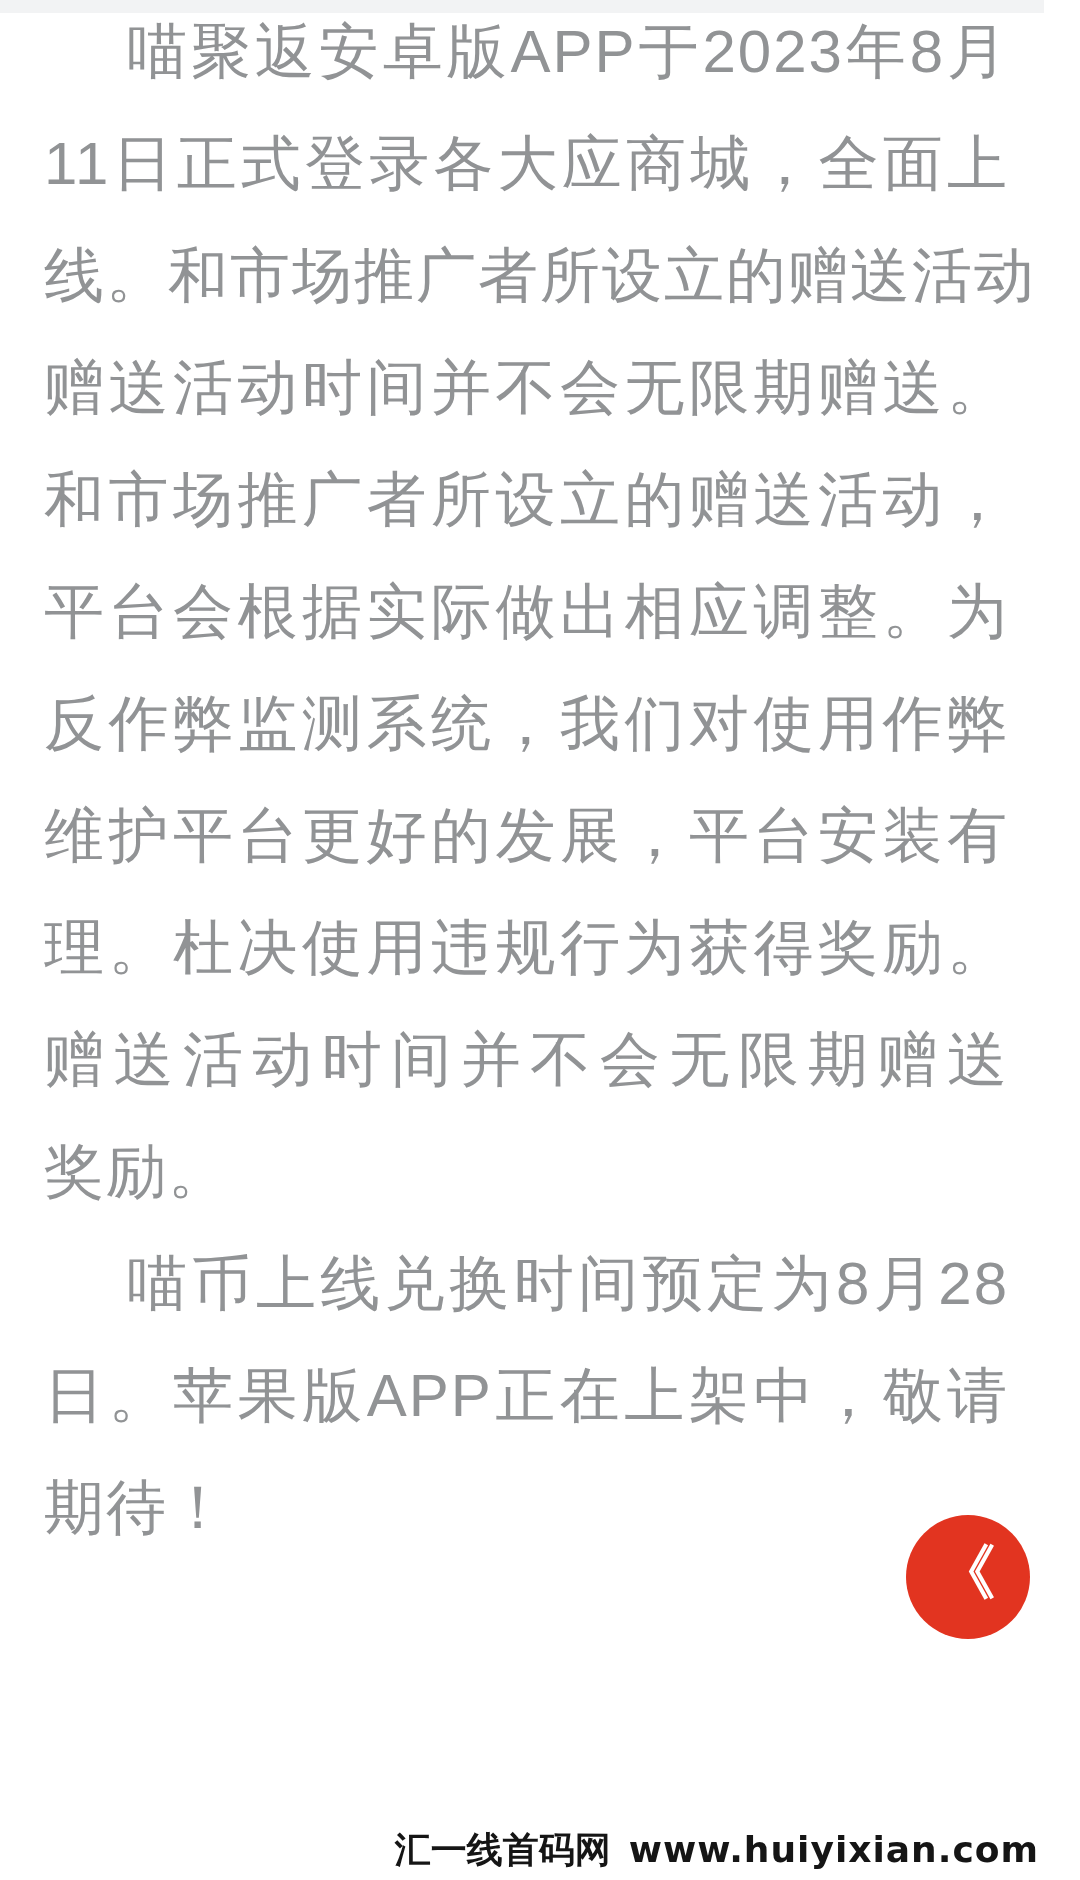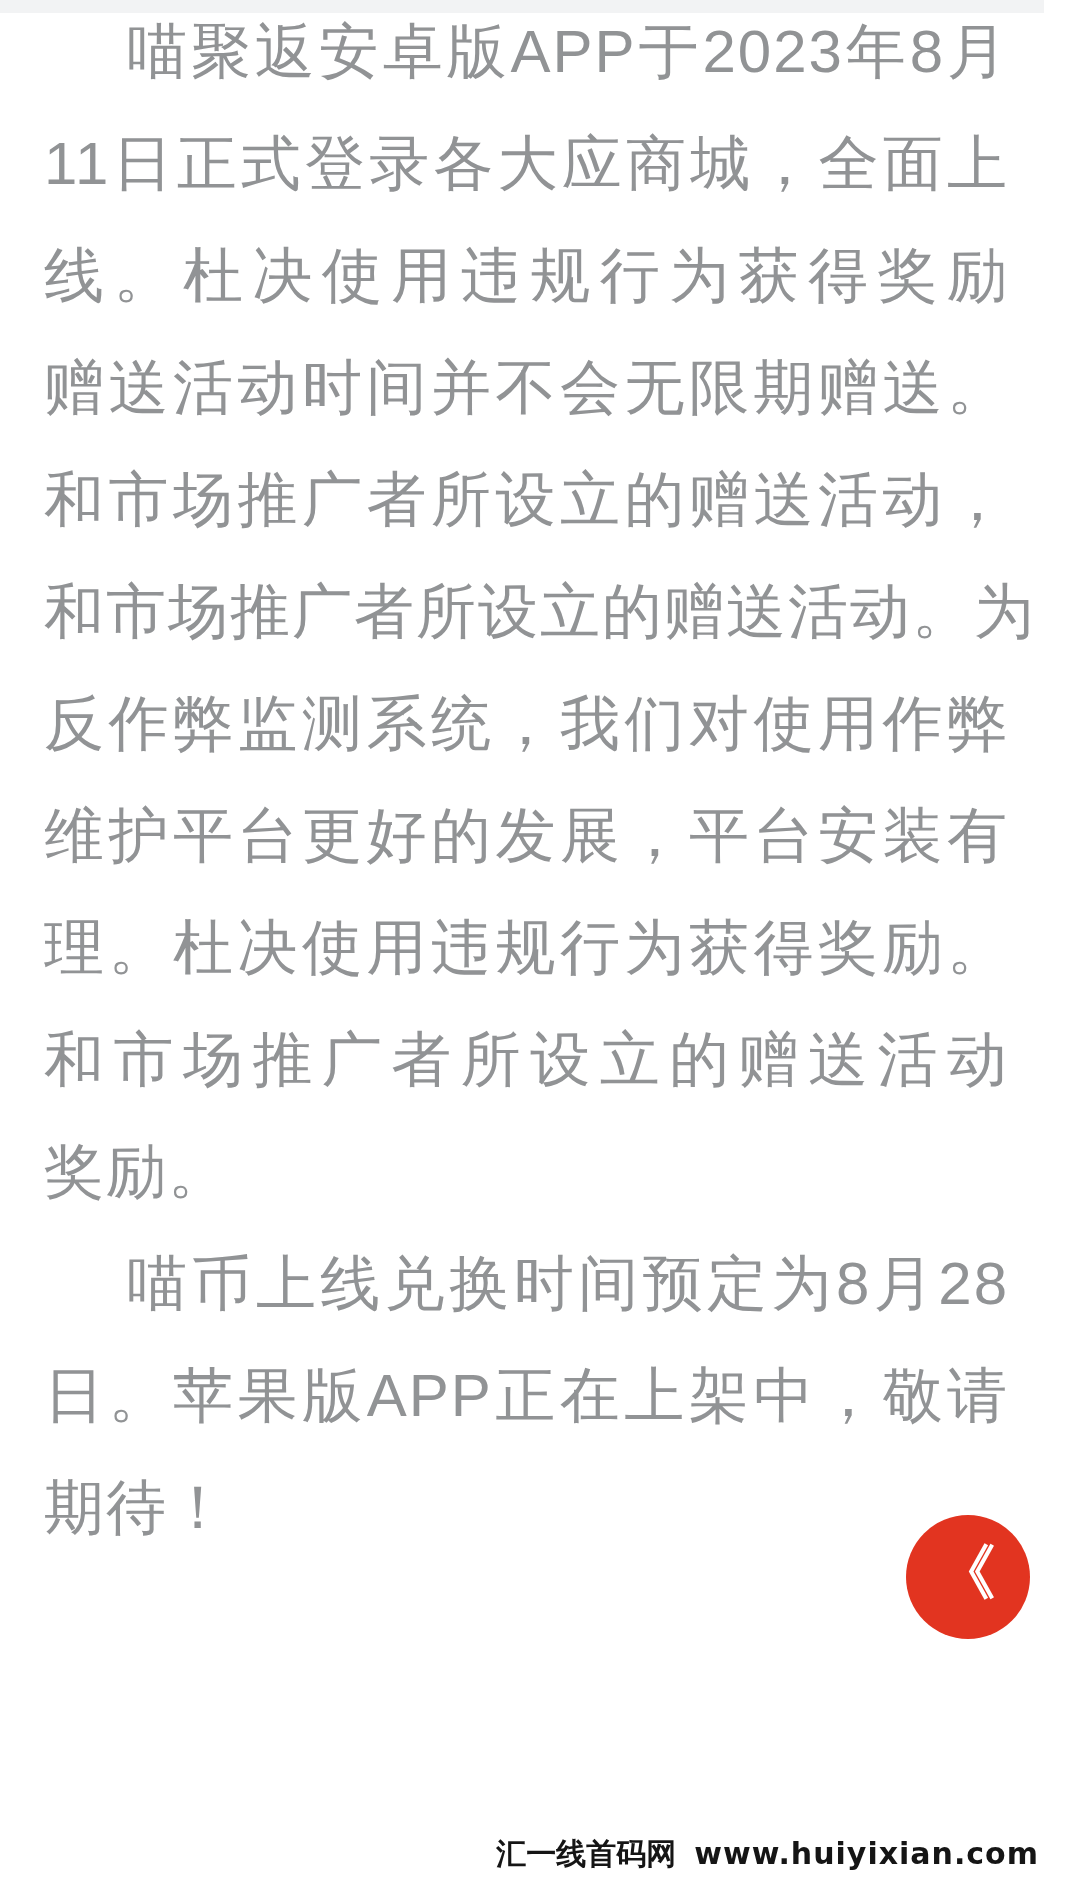--- a/index.html
+++ b/index.html
@@ -65,21 +65,21 @@
     font-size: 60px;
     line-height: 1;
     letter-spacing: 0;
     transform: translate(-2px, -4px);
     font-weight: bold;
   }
   .watermark {
     position: absolute;
     right: 5px;
     bottom: 5px;
-    font-size: 30px;
+    font-size: 36px;
     font-weight: bold;
     color: #151515;
     white-space: nowrap;
     letter-spacing: 0;
   }
   .watermark .site-url {
     margin-left: 18px;
     font-family: "DejaVu Sans", sans-serif;
     letter-spacing: 1px;
   }
@@ -87,28 +87,28 @@
 </head>
 <body>
 
 <div class="screen">
 
   <div class="top-strip"></div>
 
   <div class="article">
     <div class="line indent">喵聚返安卓版APP于2023年8月</div>
     <div class="line">11日正式登录各大应商城，全面上</div>
-    <div class="line">线。杜决使用违规行为获得奖励</div>
+    <div class="line">线。和市场推广者所设立的赠送活动</div>
     <div class="line">赠送活动时间并不会无限期赠送。</div>
     <div class="line">和市场推广者所设立的赠送活动，</div>
-    <div class="line">和市场推广者所设立的赠送活动。为</div>
+    <div class="line">平台会根据实际做出相应调整。为</div>
     <div class="line">反作弊监测系统，我们对使用作弊</div>
     <div class="line">维护平台更好的发展，平台安装有</div>
     <div class="line">理。杜决使用违规行为获得奖励。</div>
-    <div class="line">和市场推广者所设立的赠送活动</div>
+    <div class="line">赠送活动时间并不会无限期赠送</div>
     <div class="line end">奖励。</div>
     <div class="line indent">喵币上线兑换时间预定为8月28</div>
     <div class="line">日。苹果版APP正在上架中，敬请</div>
     <div class="line end">期待！</div>
   </div>
 
   <button class="fab">
     <span class="fab-symbol">《</span>
   </button>
 

